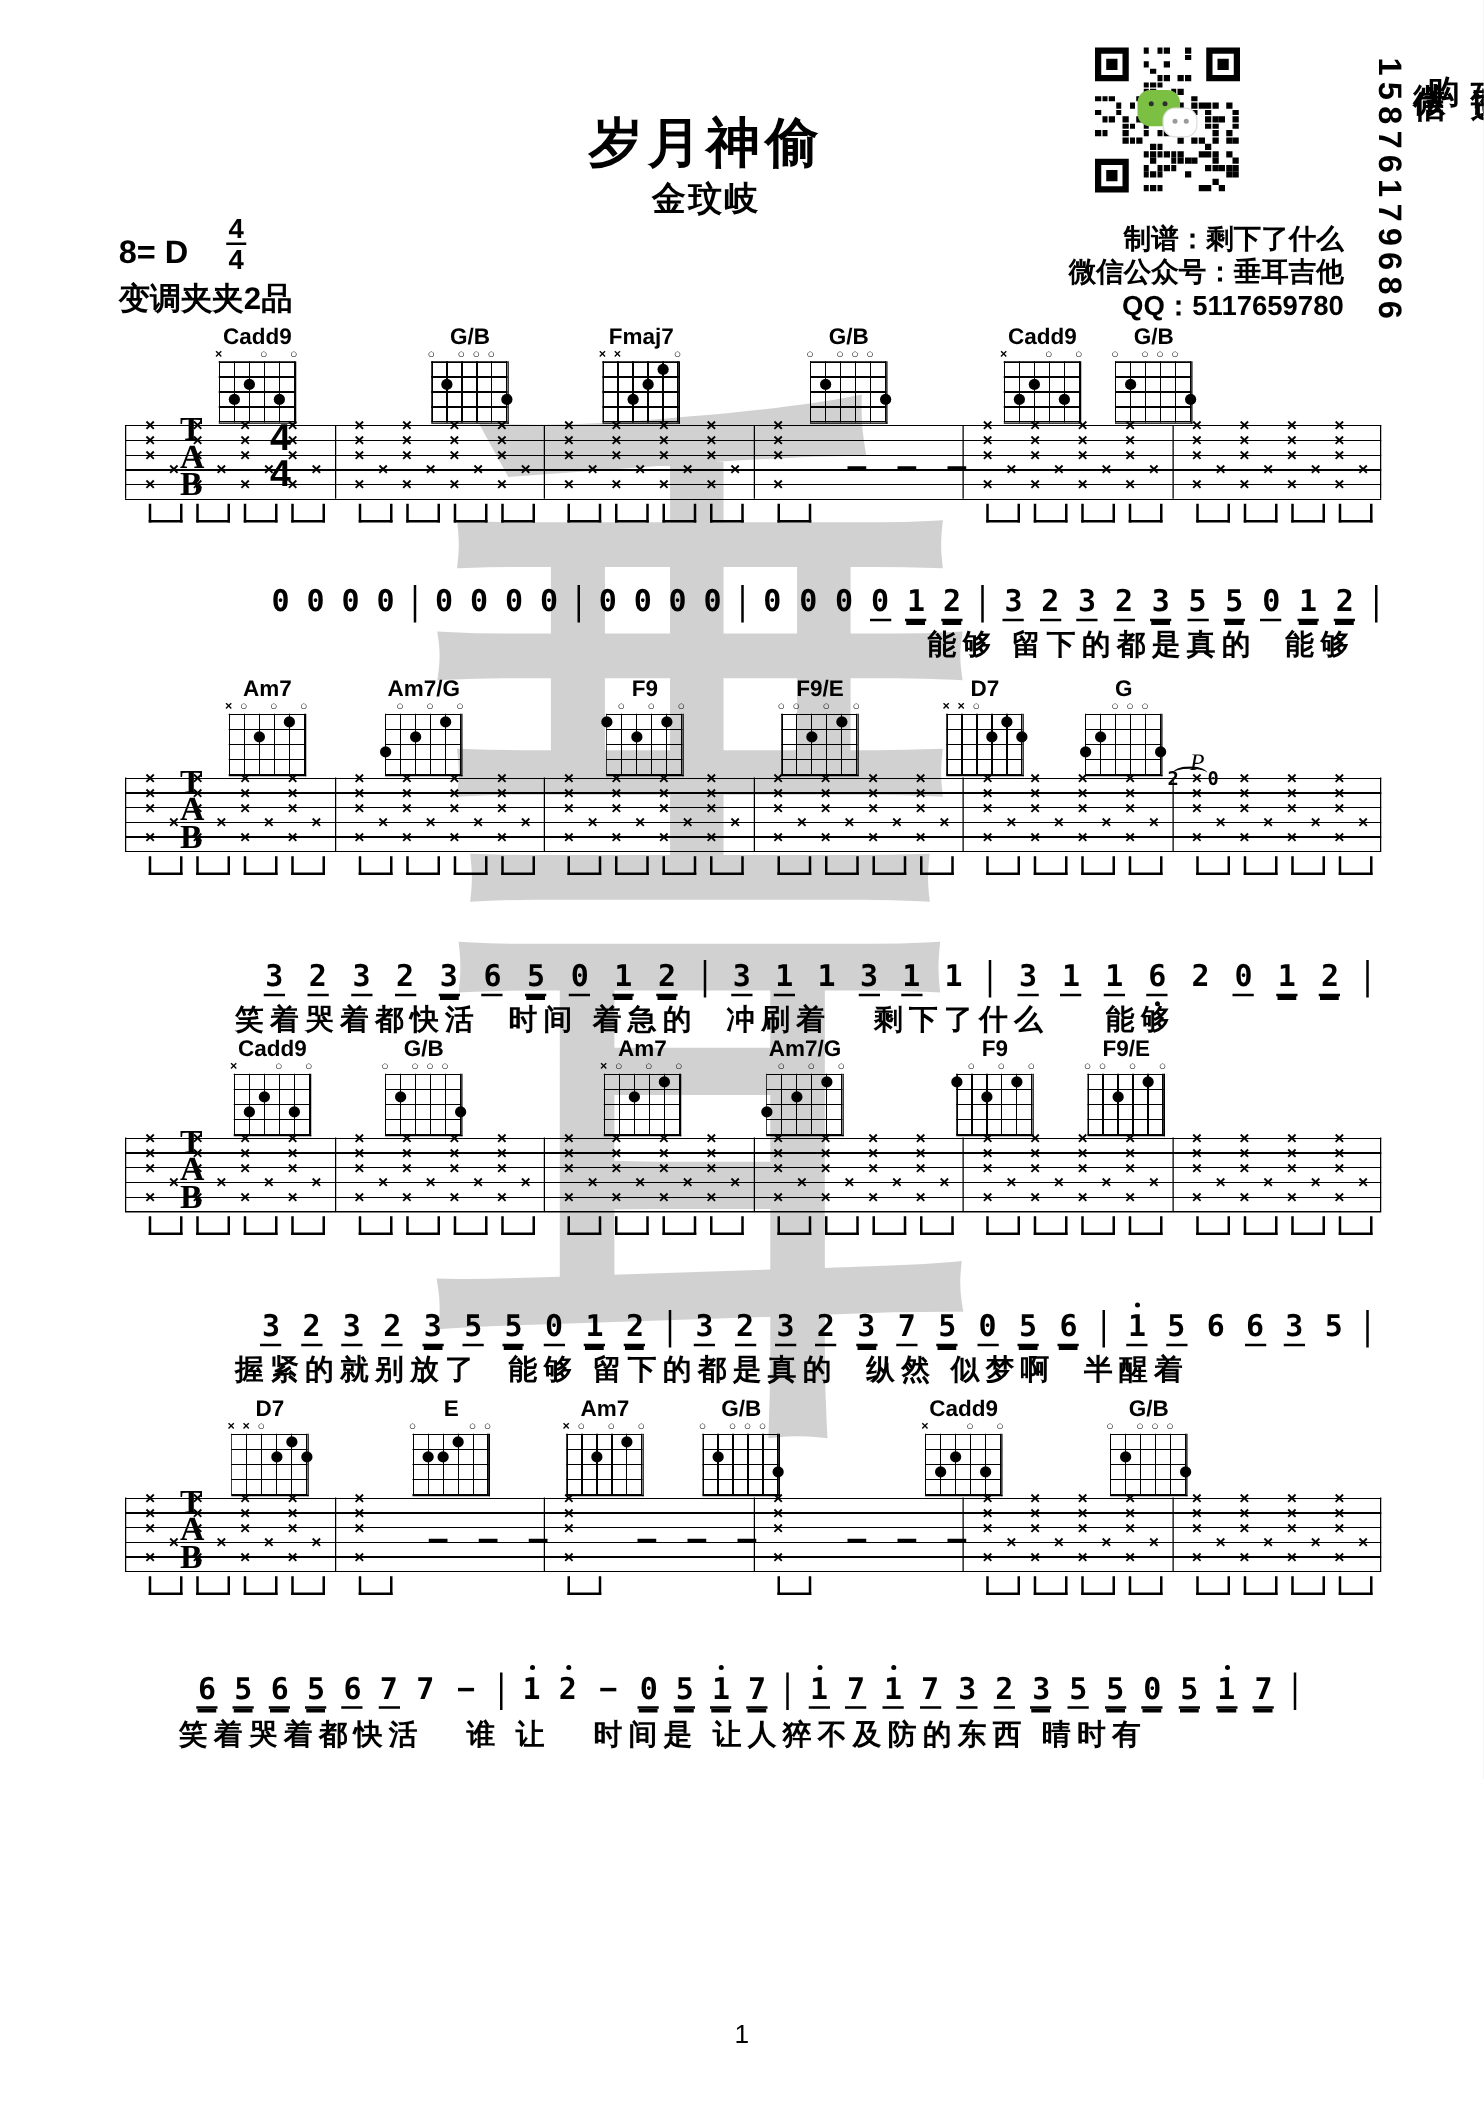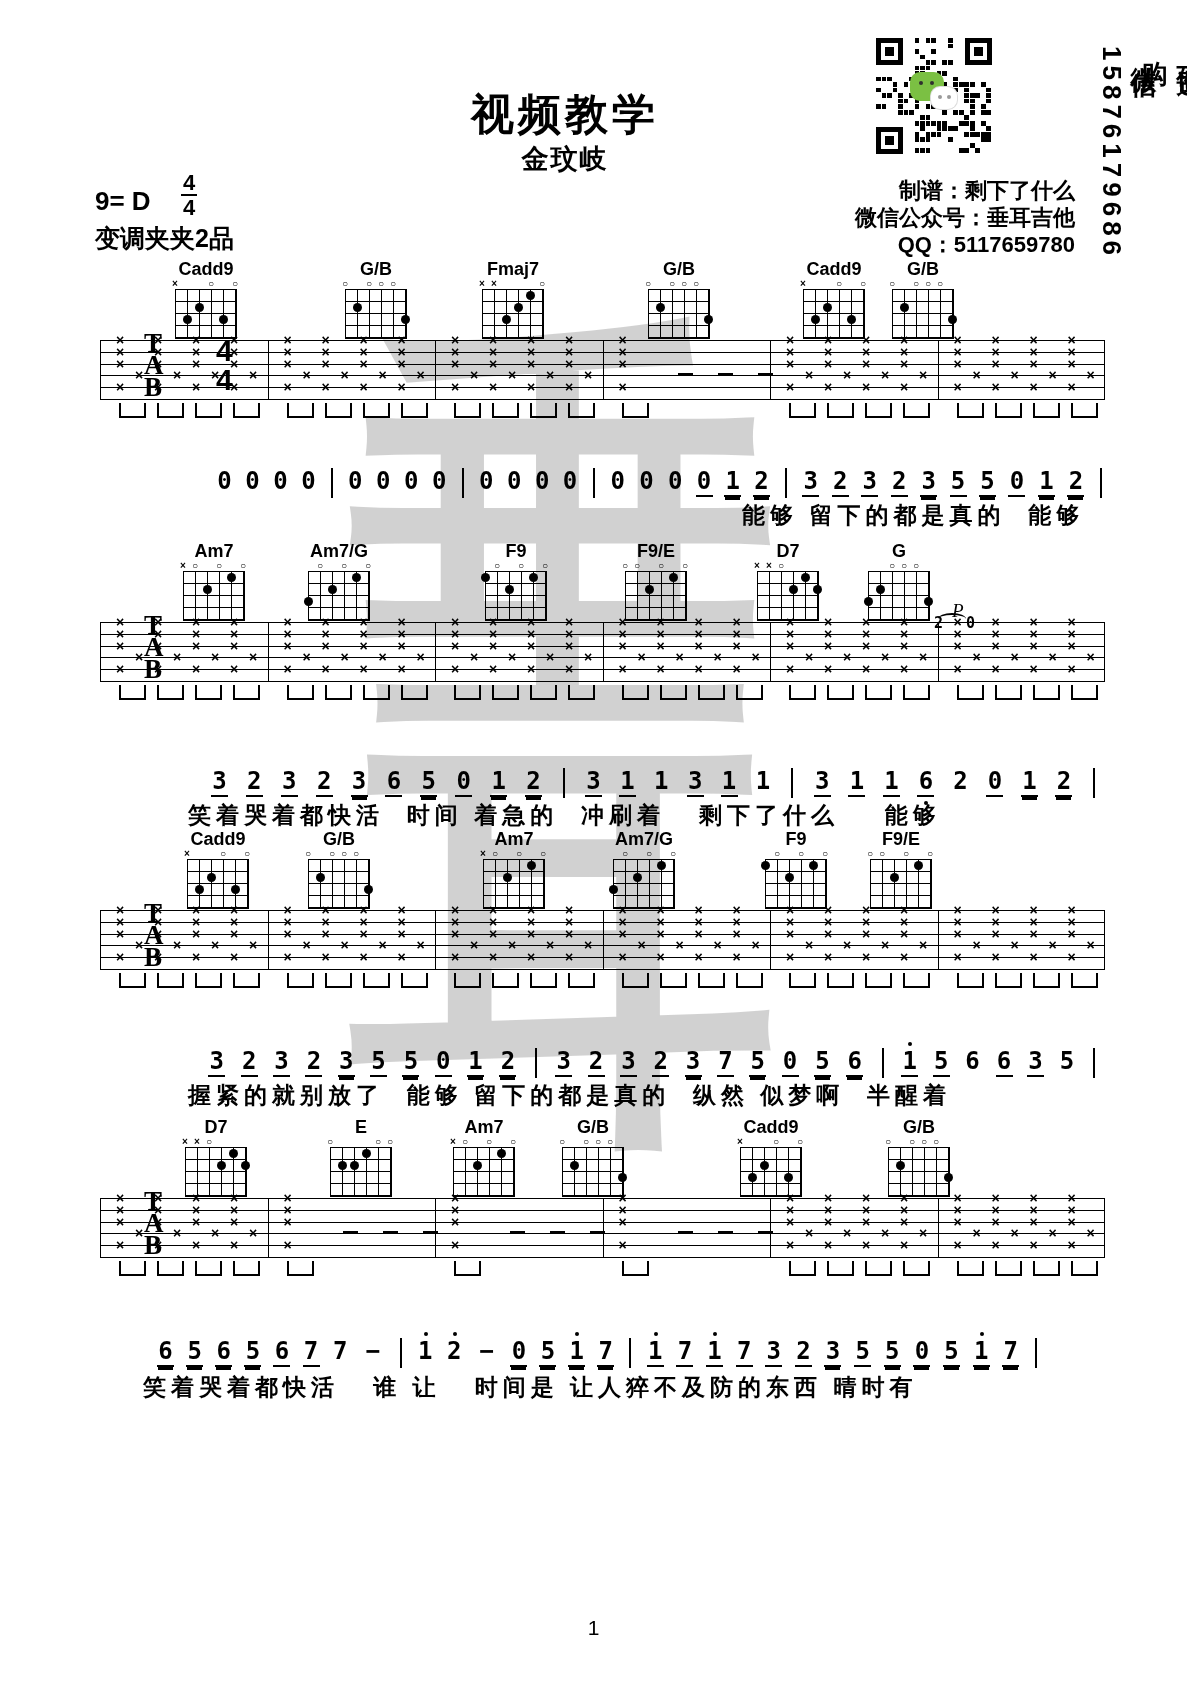--- a/index.html
+++ b/index.html
@@ -93,23 +93,23 @@
 <body>
 
 <div class="page">
 
   <div class="watermark">
     <div>垂</div>
     <div>耳</div>
   </div>
 
   <div class="hdr">
-    <div class="title">视频教学</div>
+    <div class="title">岁月神偷</div>
     <div class="artist">金玟岐</div>
-    <div class="keyline">9= D</div>
+    <div class="keyline">8= D</div>
     <div class="frac">
       <div>4</div>
       <div class="bar"></div>
       <div>4</div>
     </div>
     <div class="capo">变调夹夹2品</div>
 
     <div class="credit c1">制谱：剩下了什么</div>
     <div class="credit c2">微信公众号：垂耳吉他</div>
     <div class="credit c3">QQ：5117659780</div>

